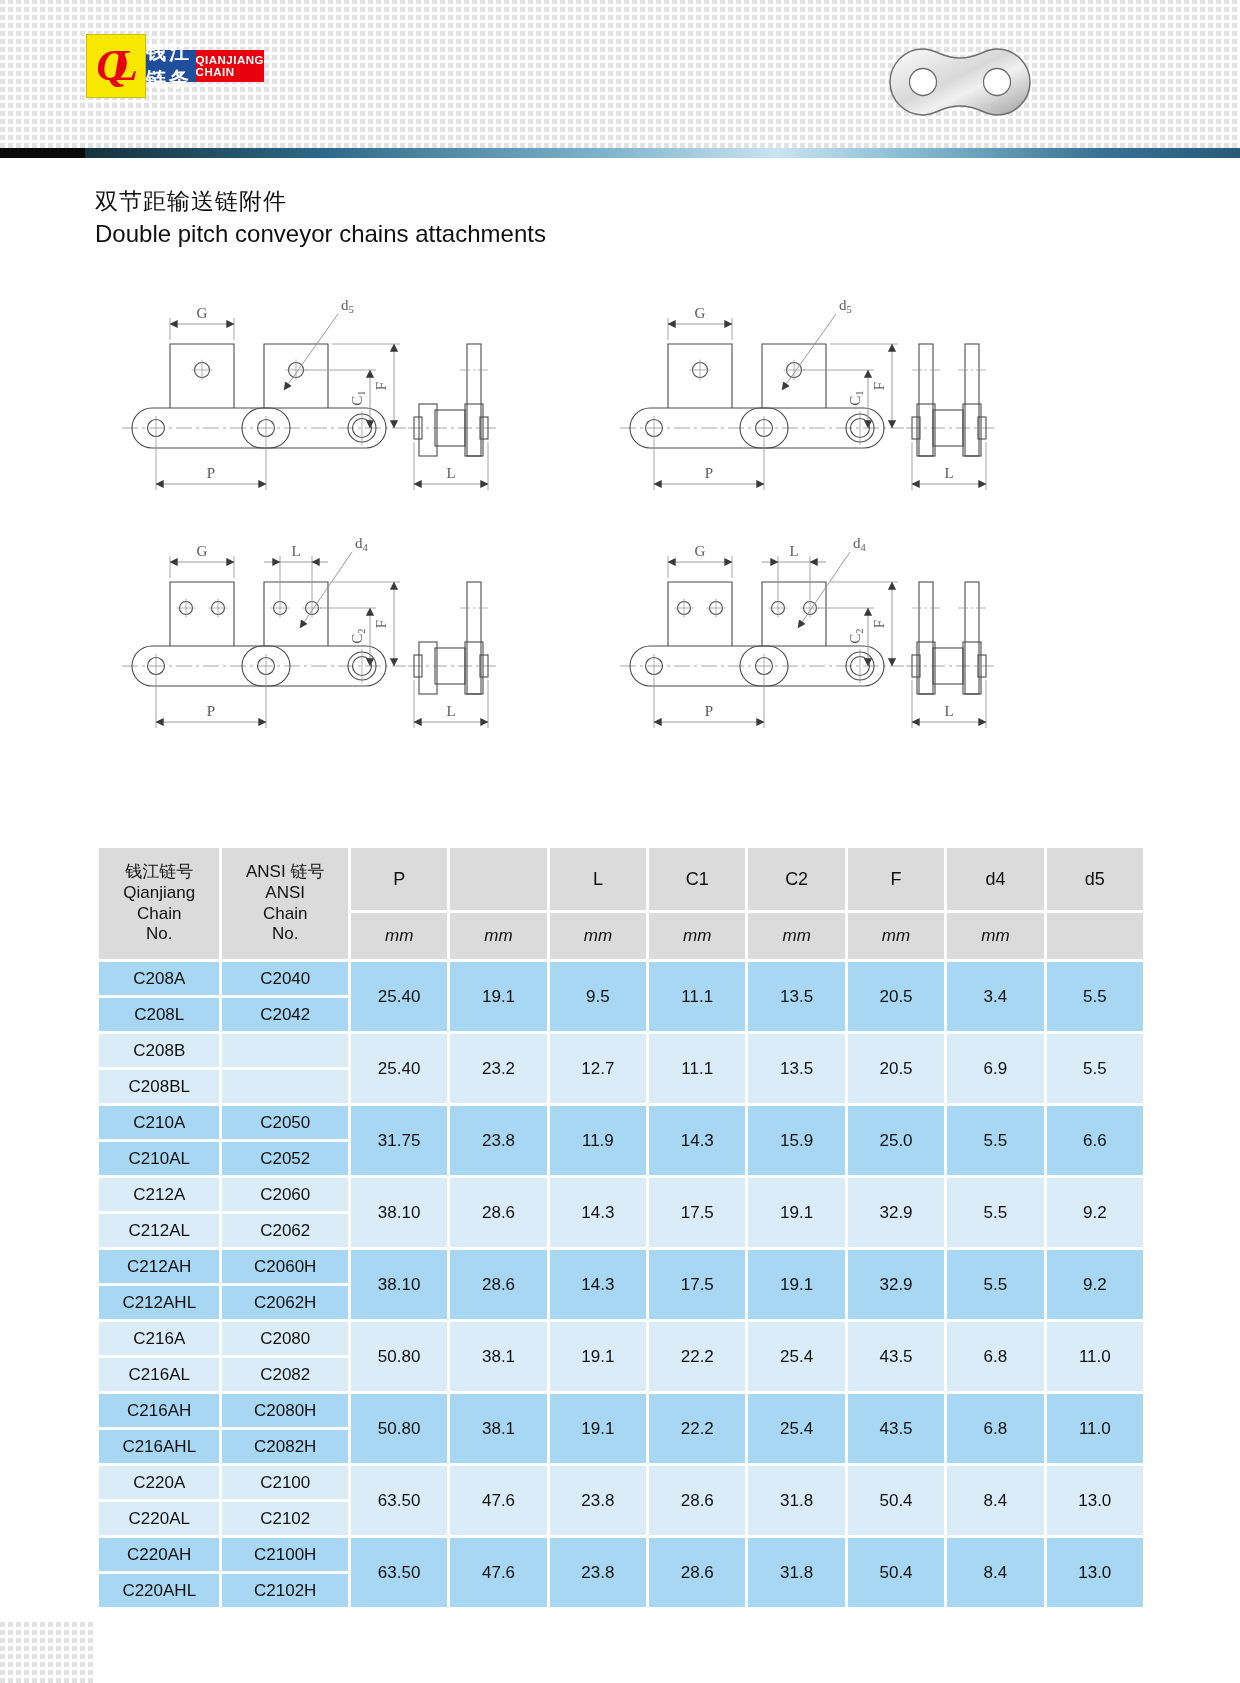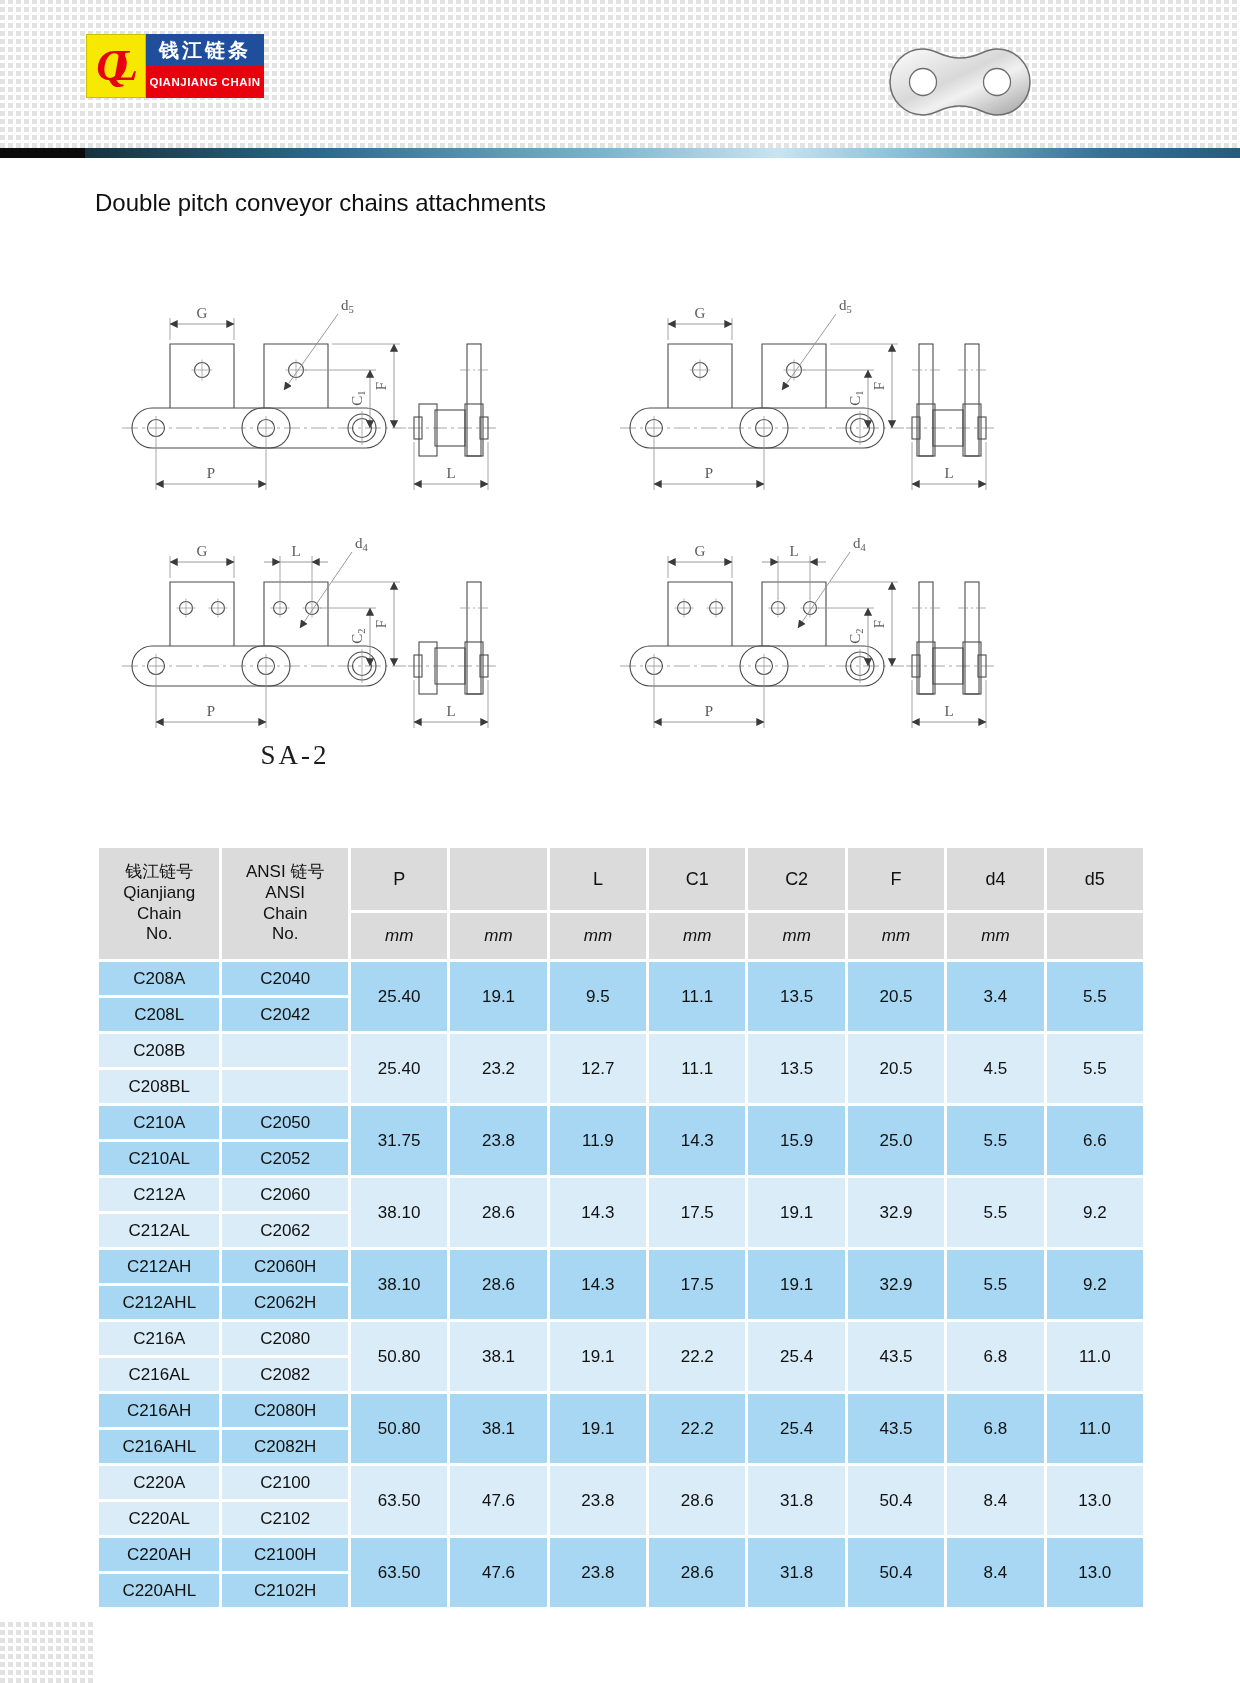--- a/index.html
+++ b/index.html
@@ -18,21 +18,21 @@
   .bar-black{position:absolute;left:0;top:148px;width:85px;height:10px;background:#0b0b0b;}
   .bar-grad{position:absolute;left:85px;top:148px;width:1155px;height:10px;
     background:linear-gradient(90deg,#16323e 0%,#2d6787 20%,#7fb3cd 45%,#c9e4f1 60%,#8fc0d8 70%,#397192 88%,#2a5a7a 100%);}
 
   
   .logo{position:absolute;left:86px;top:34px;display:flex;}
   .logo-yellow{width:60px;height:64px;background:#f6e800;border:1px solid #cdbf00;
      box-sizing:border-box;display:flex;align-items:center;justify-content:center;overflow:hidden;}
   .ql{font-family:"Liberation Serif",serif;font-style:italic;font-weight:bold;font-size:44px;
      color:#e60012;letter-spacing:-17px;padding-right:15px;line-height:1;}
-  .logo-right{width:118px;display:flex;flex-direction:column;}
+  .logo-right{width:118px;display:flex;margin-top:16px;}
   .logo-cn{height:32px;background:#1f4e9c;color:#fff;font-size:20px;font-weight:bold;
      display:flex;align-items:center;justify-content:center;letter-spacing:3px;}
   .logo-en{height:32px;background:#e8000d;color:#fff;font-size:11.5px;font-weight:bold;
      display:flex;align-items:center;justify-content:center;letter-spacing:.5px;}
 
   .plate-icon{position:absolute;left:885px;top:42px;}
 
   
   .title-blk{position:absolute;left:95px;top:186px;color:#101010;}
   .t-cn{font-size:23px;letter-spacing:1px;}
@@ -87,20 +87,21 @@
     </defs>
     <path d="M-37 -33 a33 33 0 1 0 0 66 c14 0 18 -9 37 -9 c19 0 23 9 37 9 a33 33 0 1 0 0 -66 c-14 0 -18 9 -37 9 c-19 0 -23 -9 -37 -9 z" fill="url(#pg)" stroke="#6e6e6e" stroke-width="1.5"></path>
     <circle cx="-37" cy="0" r="13.5" fill="#ffffff" stroke="#6e6e6e" stroke-width="1.3"></circle>
     <circle cx="37" cy="0" r="13.5" fill="#ffffff" stroke="#6e6e6e" stroke-width="1.3"></circle>
   </svg>
 
   <div class="bar-black"></div>
   <div class="bar-grad"></div>
 
   <div class="title-blk">
+    <div class="t-cn">双节距输送链附件</div>
     <div class="t-en">Double pitch conveyor chains attachments</div>
   </div>
 
   <div class="fig" id="fig-sa1">
     <div class="fig-svg"><svg width="396" height="212" viewBox="0 0 396 212">
           <defs>
             <marker id="asa1" viewBox="0 0 10 10" refX="9.5" refY="5" markerWidth="9" markerHeight="9" orient="auto-start-reverse">
               <path d="M0 0 L10 5 L0 10 z" fill="#3a3a3a"></path>
             </marker>
           </defs>
@@ -268,21 +269,20 @@
           <rect x="366" y="131" width="8" height="22" fill="none" stroke="#4b4b4b" stroke-width="1.1"></rect>
           <rect x="353" y="58" width="14" height="112" fill="none" stroke="#4b4b4b" stroke-width="1.1"></rect>
           <rect x="351" y="118" width="18" height="52" fill="none" stroke="#4b4b4b" stroke-width="1.1"></rect>
           <line x1="346" y1="84" x2="374" y2="84" stroke="#8f8f8f" stroke-width="0.7" stroke-dasharray="10 3 2 3"></line>
           <rect x="305" y="118" width="18" height="52" fill="none" stroke="#4b4b4b" stroke-width="1.1"></rect>
           <line x1="300" y1="156" x2="300" y2="204" stroke="#8f8f8f" stroke-width="0.8"></line>
           <line x1="374" y1="156" x2="374" y2="204" stroke="#8f8f8f" stroke-width="0.8"></line>
           <line x1="300" y1="198" x2="374" y2="198" stroke="#8f8f8f" stroke-width="0.9" marker-start="url(#asa2)" marker-end="url(#asa2)"></line>
           <text x="337" y="192" text-anchor="middle" font-family="'Liberation Serif',serif" font-size="15" fill="#5a5a5a">L</text>
         </svg></div>
-    <div class="fig-label">SA-2</div>
   </div>
   <div class="fig" id="fig-sk2">
     <div class="fig-svg"><svg width="396" height="212" viewBox="0 0 396 212">
           <defs>
             <marker id="ask2" viewBox="0 0 10 10" refX="9.5" refY="5" markerWidth="9" markerHeight="9" orient="auto-start-reverse">
               <path d="M0 0 L10 5 L0 10 z" fill="#3a3a3a"></path>
             </marker>
           </defs>
           <line x1="8" y1="142" x2="292" y2="142" stroke="#8f8f8f" stroke-width="0.8" stroke-dasharray="16 4 3 4"></line>
           <rect x="18" y="122" width="158" height="40" rx="20" fill="none" stroke="#4b4b4b" stroke-width="1.1"></rect>
@@ -408,21 +408,21 @@
           </tr>
           <tr class="data g1">
             <td>C208B</td>
             <td></td>
             <td rowspan="2">25.40</td>
             <td rowspan="2">23.2</td>
             <td rowspan="2">12.7</td>
             <td rowspan="2">11.1</td>
             <td rowspan="2">13.5</td>
             <td rowspan="2">20.5</td>
-            <td rowspan="2">4.5</td>
+            <td rowspan="2">6.9</td>
             <td rowspan="2">5.5</td>
           </tr>
           <tr class="data g1">
             <td>C208BL</td>
             <td></td>
           </tr>
           <tr class="data g0">
             <td>C210A</td>
             <td>C2050</td>
             <td rowspan="2">31.75</td>

